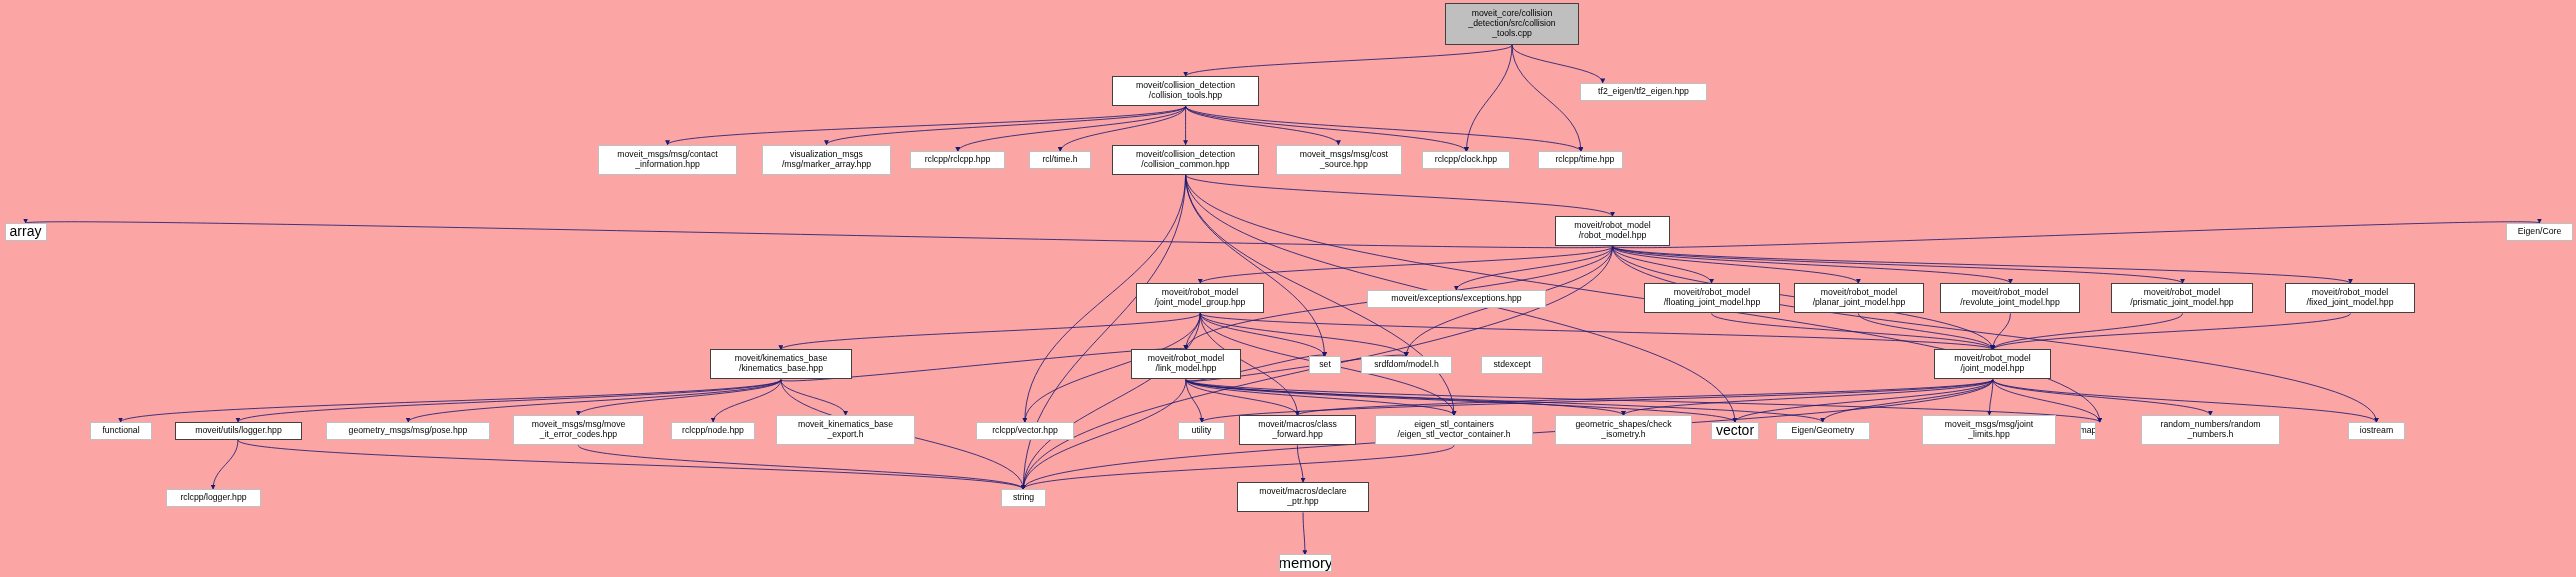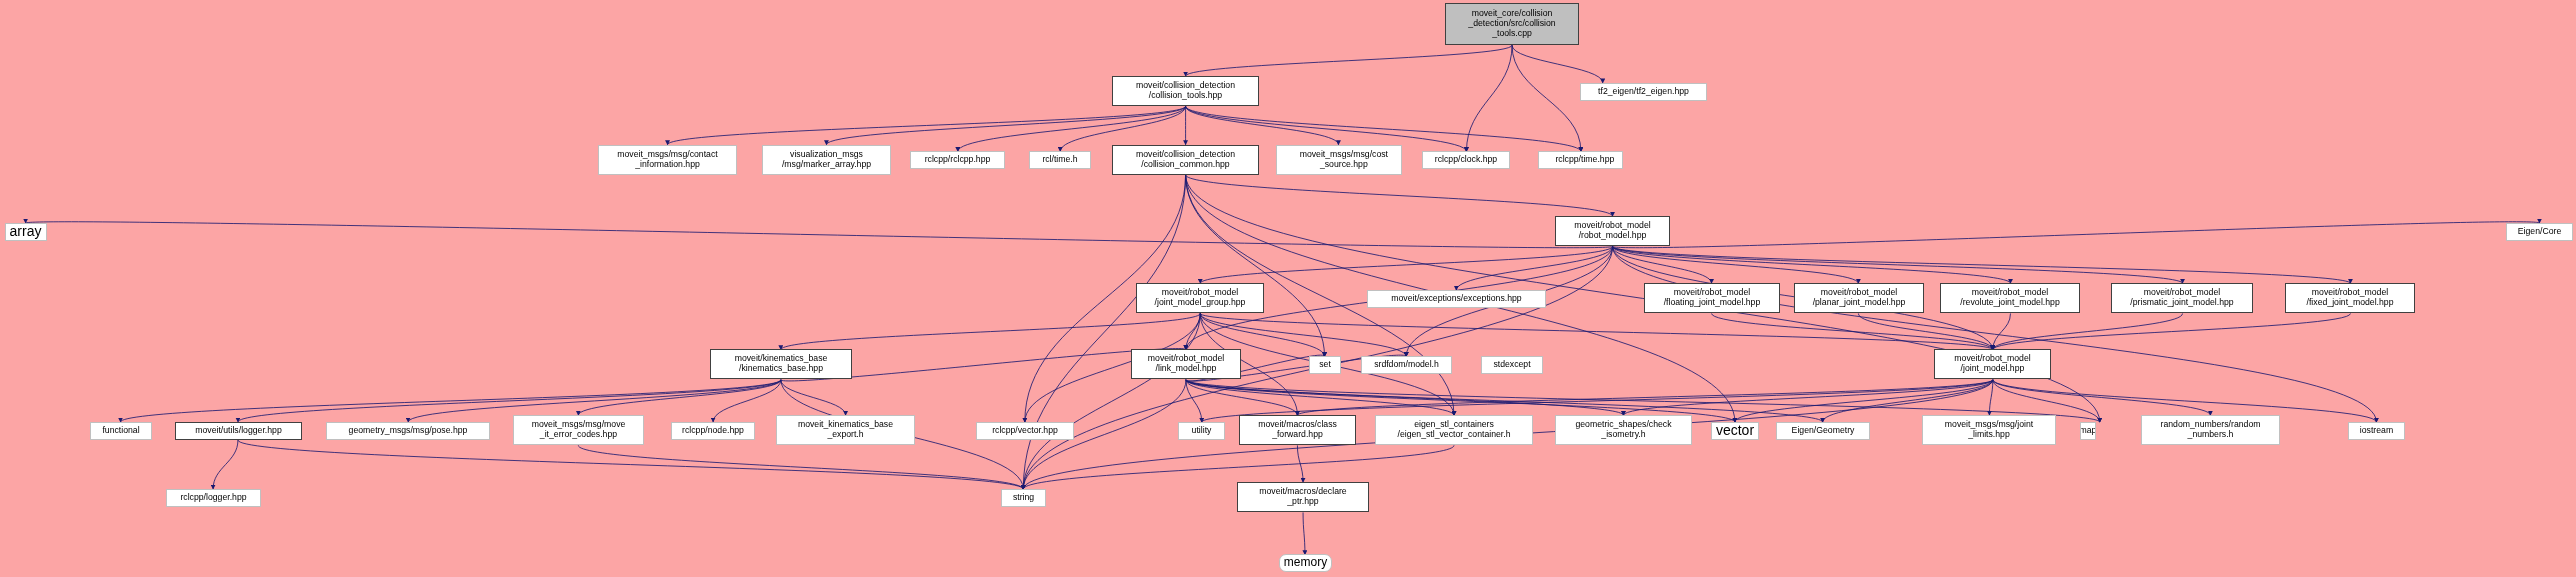--- a/index.html
+++ b/index.html
@@ -204,16 +204,16 @@
       <div class="node" style="left: 1922px; top: 415px; width: 134px; height: 30px; font-size: 8.7px;">moveit_msgs/msg/joint
 _limits.hpp</div>
       <div class="node" style="left: 2080px; top: 422px; width: 16px; height: 18px; font-size: 8.7px;">map</div>
       <div class="node" style="left: 2141px; top: 415px; width: 139px; height: 30px; font-size: 8.7px;">random_numbers/random
 _numbers.h</div>
       <div class="node" style="left: 2348px; top: 422px; width: 57px; height: 18px; font-size: 8.7px;">iostream</div>
       <div class="node" style="left: 166px; top: 489px; width: 95px; height: 18px; font-size: 8.7px;">rclcpp/logger.hpp</div>
       <div class="node" style="left: 1001px; top: 489px; width: 45px; height: 18px; font-size: 8.7px;">string</div>
       <div class="node strong" style="left: 1237px; top: 482px; width: 132px; height: 30px; font-size: 8.7px;">moveit/macros/declare
 _ptr.hpp</div>
-      <div class="node" style="left: 1279px; top: 554px; width: 53px; height: 18px; font-size: 12px; border-radius: 7px;">memory</div>
+      <div class="node" style="left: 1279px; top: 554px; width: 53px; height: 18px; font-size: 15px;">memory</div>
     </div>
 </div>
 
 
 </body></html>

